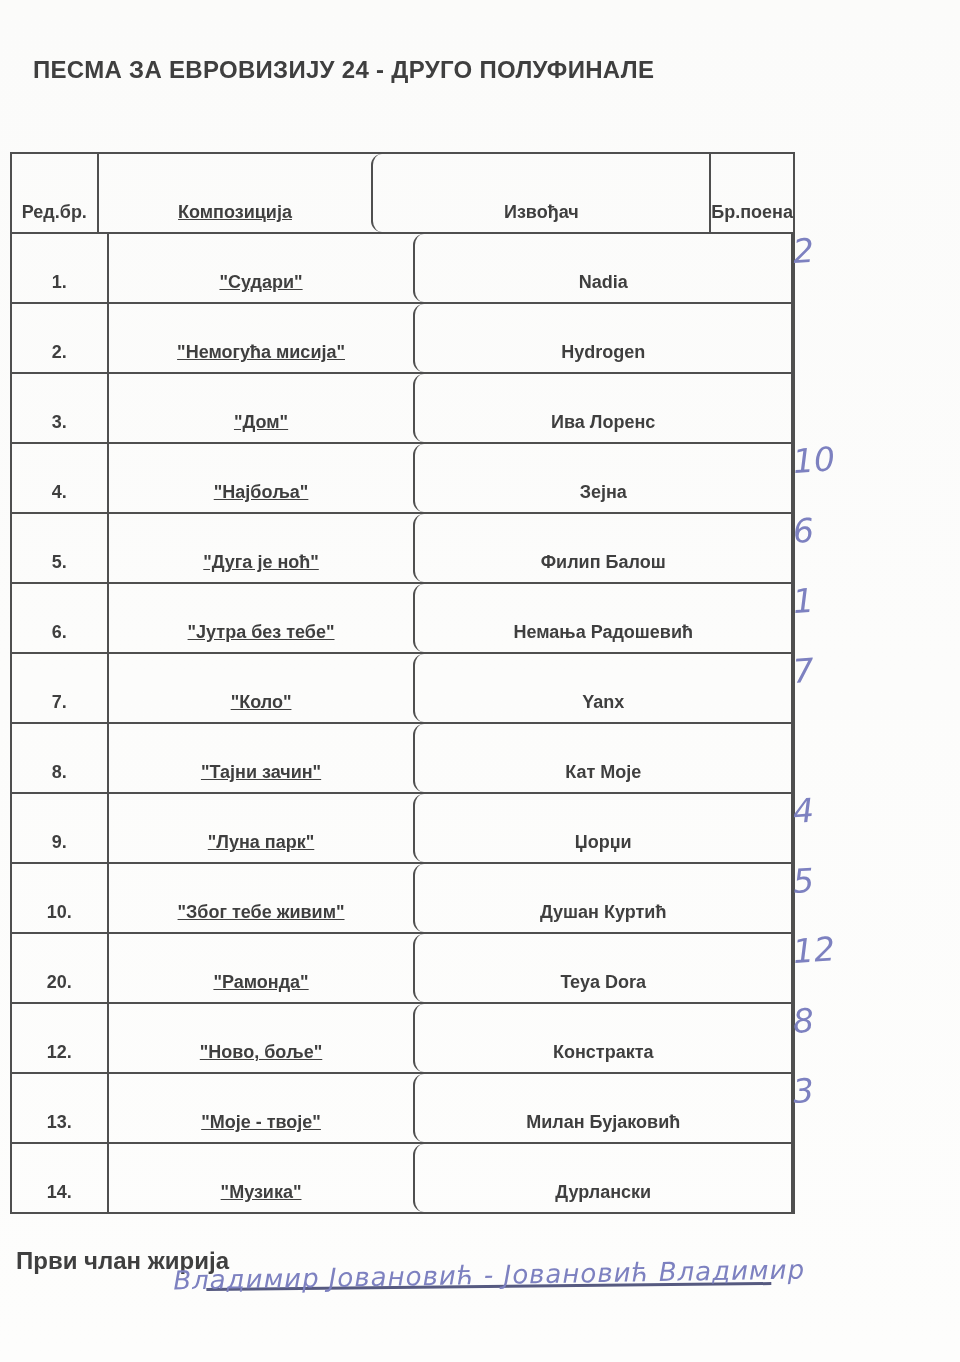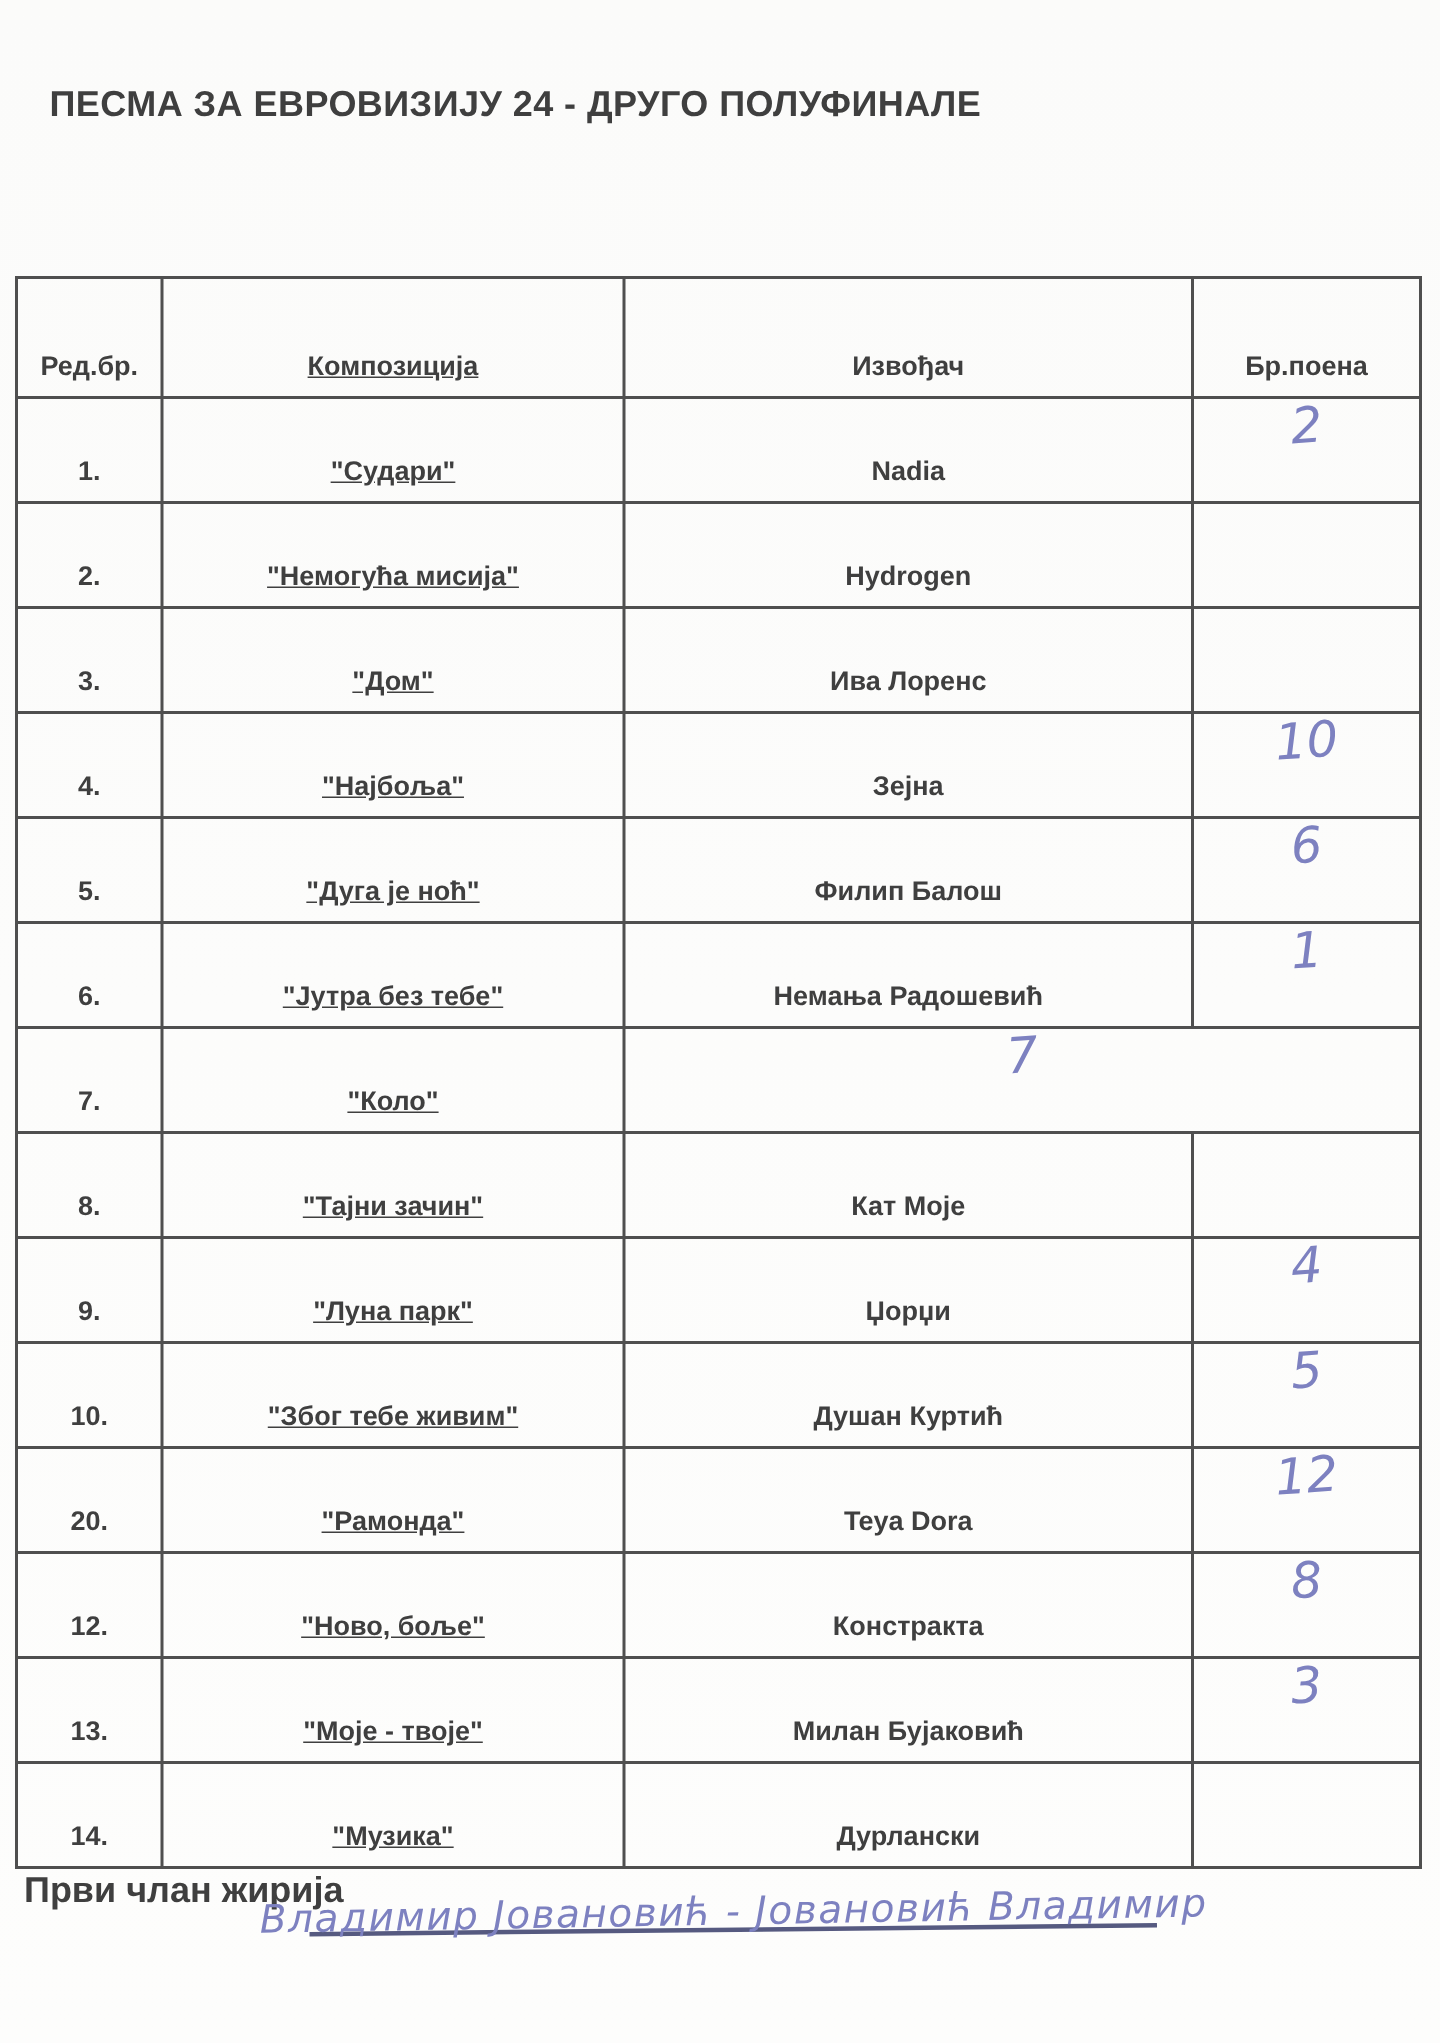--- a/index.html
+++ b/index.html
@@ -18,37 +18,36 @@
   }
   .page{position:relative;width:960px;height:1362px;background:linear-gradient(180deg,#fbfbfa 0%,#fdfdfc 100%);}
 
   .doc-title{
     position:absolute;top:56px;left:0;width:960px;
     text-align:left;font-size:24px;font-weight:700;
     color:var(--text);letter-spacing:0.3px;margin-left:33px;
   }
 
   .score-table{
-    position:absolute;top:152px;left:10px;width:938px;
+    position:absolute;top:152px;left:10px;width:785px;
     border:2px solid var(--border);box-sizing:border-box;
     background:transparent;
-    margin-top:32px;
   }
   .trow{display:flex;border-top:2px solid var(--border);height:70px;box-sizing:border-box;}
   .trow.thead{border-top:none;height:78px;}
   .cell{
     position:relative;display:flex;align-items:flex-end;justify-content:center;
     box-sizing:border-box;border-left:2px solid var(--border);
     padding-bottom:9px;font-size:18px;font-weight:700;color:var(--text);
     overflow:visible;
   }
   .cell:first-child{border-left:none;}
   .c1{width:95px;}
   .c2{width:308px;text-decoration:underline;}
-  .c3{width:379px;}
+  .c3{width:379px;border-radius:11px;}
   .c4{flex:1;}
 
   .hand-score{
     position:absolute;top:1px;left:0;width:100%;
     text-align:center;line-height:1;
     font-family:"DejaVu Sans",sans-serif;font-style:italic;font-weight:400;
     font-size:33px;color:var(--ink);
     transform:rotate(-4deg);
     pointer-events:none;
   }
@@ -176,20 +175,23 @@
       </div>
     </div>
 
     <div class="trow">
       <div class="cell c1">
         <span class="b-num">7.</span>
       </div>
       <div class="cell c2">
         <span class="b-comp">"Коло"</span>
       </div>
+      <div class="cell c3">
+        <span class="b-perf">Yanx</span>
+      </div>
       <div class="cell c4">
         <span class="hand-score b-score">7</span>
       </div>
     </div>
 
     <div class="trow">
       <div class="cell c1">
         <span class="b-num">8.</span>
       </div>
       <div class="cell c2">

